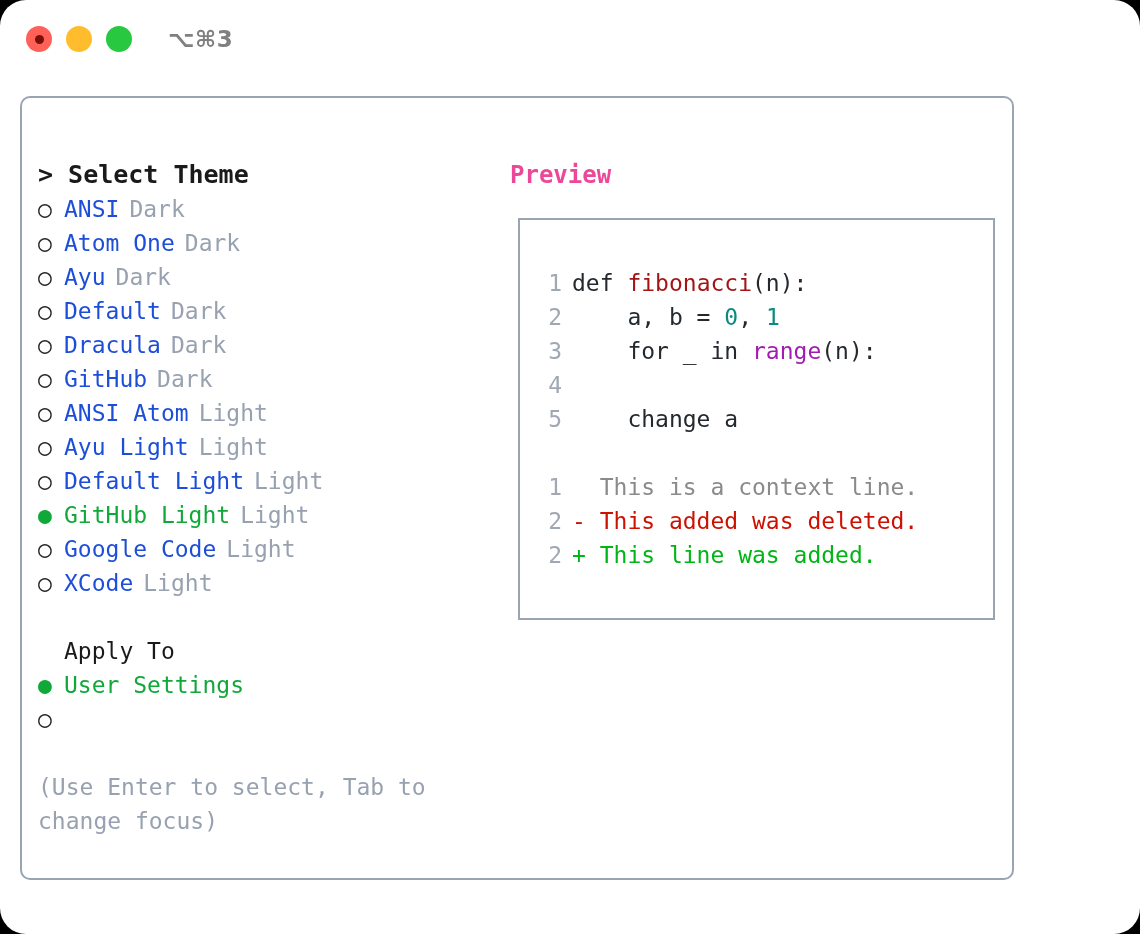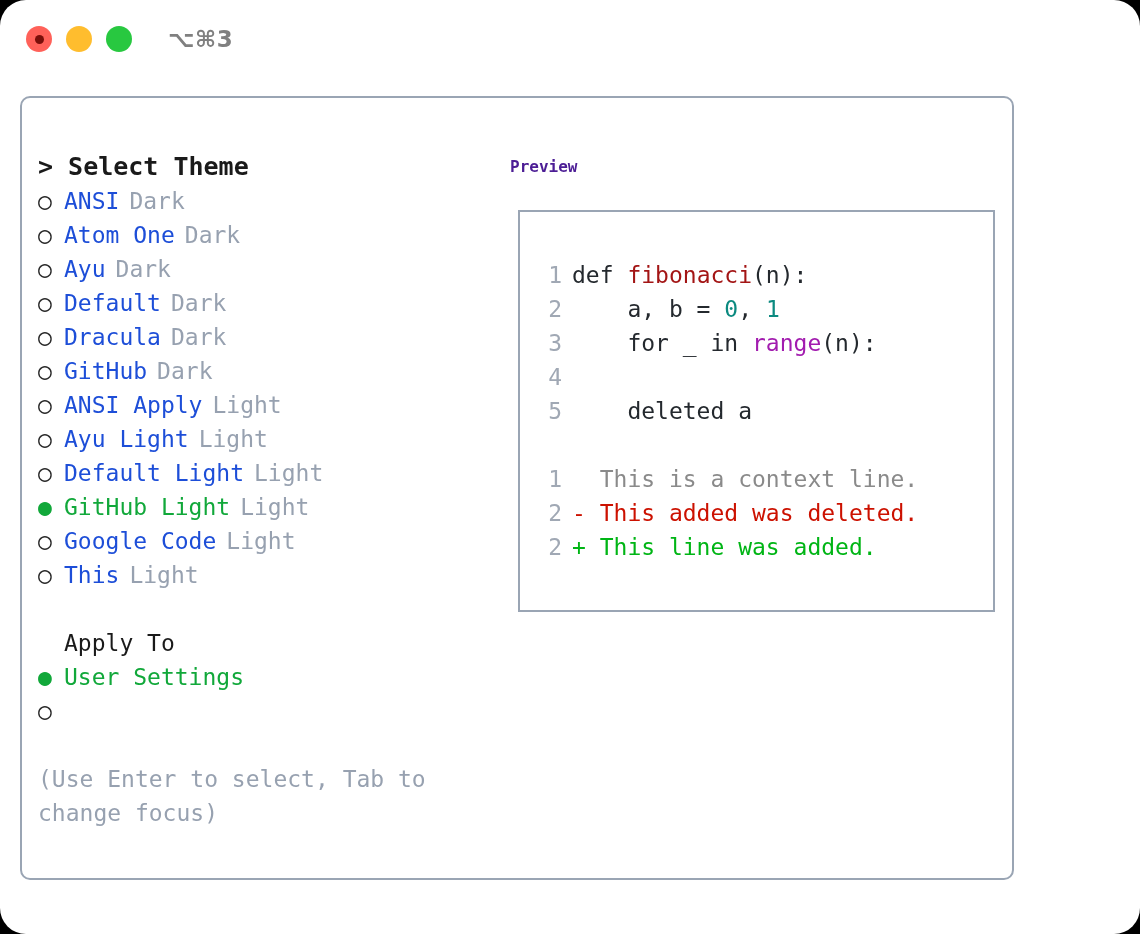--- a/index.html
+++ b/index.html
@@ -75,21 +75,21 @@
     top: 96px;
     width: 994px;
     height: 784px;
     border: 2px solid #9aa5b4;
     border-radius: 10px;
     background: #ffffff;
   }
 
   .card-inner {
     position: absolute;
-    left: 0; top: 0;
+    left: 0; top: 8px;
     width: 100%;
     height: 100%;
     display: flex;
   }
 
   .left-pane {
     width: 480px;
     padding: 52px 0 0 16px;
   }
 
@@ -145,23 +145,23 @@
   .hint {
     font-size: 23px;
     color: #97a1b0;
     line-height: 34px;
     max-width: 410px;
     word-spacing: 0px;
   }
 
   
   .preview-title {
-    font-size: 16px;
+    font-size: 24px;
     font-weight: bold;
-    color: #4c1d95;
+    color: #ec4899;
     line-height: 34px;
     margin-left: 8px;
   }
 
   .preview-box {
     margin-top: 26px;
     margin-left: 16px;
     width: 477px;
     height: 402px;
     border: 2px solid #9aa5b4;
@@ -219,26 +219,26 @@
 
         <div class="section-header">&gt; Select Theme</div>
 
         <div id="theme-list">
             <div class="opt-row"><span class="marker">○</span><span class="opt-label">ANSI</span><span class="opt-variant">Dark</span></div>
             <div class="opt-row"><span class="marker">○</span><span class="opt-label">Atom One</span><span class="opt-variant">Dark</span></div>
             <div class="opt-row"><span class="marker">○</span><span class="opt-label">Ayu</span><span class="opt-variant">Dark</span></div>
             <div class="opt-row"><span class="marker">○</span><span class="opt-label">Default</span><span class="opt-variant">Dark</span></div>
             <div class="opt-row"><span class="marker">○</span><span class="opt-label">Dracula</span><span class="opt-variant">Dark</span></div>
             <div class="opt-row"><span class="marker">○</span><span class="opt-label">GitHub</span><span class="opt-variant">Dark</span></div>
-            <div class="opt-row"><span class="marker">○</span><span class="opt-label">ANSI Apply</span><span class="opt-variant">Light</span></div>
+            <div class="opt-row"><span class="marker">○</span><span class="opt-label">ANSI Atom</span><span class="opt-variant">Light</span></div>
             <div class="opt-row"><span class="marker">○</span><span class="opt-label">Ayu Light</span><span class="opt-variant">Light</span></div>
             <div class="opt-row"><span class="marker">○</span><span class="opt-label">Default Light</span><span class="opt-variant">Light</span></div>
             <div class="opt-row selected"><span class="marker selected">●</span><span class="opt-label">GitHub Light</span><span class="opt-variant">Light</span></div>
             <div class="opt-row"><span class="marker">○</span><span class="opt-label">Google Code</span><span class="opt-variant">Light</span></div>
-            <div class="opt-row"><span class="marker">○</span><span class="opt-label">This</span><span class="opt-variant">Light</span></div>
+            <div class="opt-row"><span class="marker">○</span><span class="opt-label">XCode</span><span class="opt-variant">Light</span></div>
           </div>
 
         <div class="spacer-row"></div>
 
         <div class="apply-header">Apply To</div>
 
         <div id="apply-list">
             <div class="opt-row selected"><span class="marker selected">●</span><span class="opt-label">User Settings</span></div>
             <div class="opt-row"><span class="marker">○</span></div>
           </div>
@@ -250,21 +250,21 @@
 
       <div class="right-pane">
         <div class="preview-title">Preview</div>
 
         <div class="preview-box">
           <div id="code-block">
               <div class="code-line"><span class="lineno">1</span><span class="code-text">def </span><span class="tok-func">fibonacci</span><span class="code-text">(n):</span></div>
               <div class="code-line"><span class="lineno">2</span><span class="code-text">    a, b = </span><span class="tok-num">0</span><span class="code-text">, </span><span class="tok-num">1</span></div>
               <div class="code-line"><span class="lineno">3</span><span class="code-text">    for _ in </span><span class="tok-call">range</span><span class="code-text">(n):</span></div>
               <div class="code-line"><span class="lineno">4</span></div>
-              <div class="code-line"><span class="lineno">5</span><span class="code-text">    deleted a</span></div>
+              <div class="code-line"><span class="lineno">5</span><span class="code-text">    change a</span></div>
             </div>
           <div class="code-gap"></div>
           <div id="diff-block">
               <div class="code-line"><span class="lineno">1</span><span class="diff-context">  This is a context line.</span></div>
               <div class="code-line"><span class="lineno">2</span><span class="diff-del">- This added was deleted.</span></div>
               <div class="code-line"><span class="lineno">2</span><span class="diff-add">+ This line was added.</span></div>
             </div>
         </div>
       </div>
 

